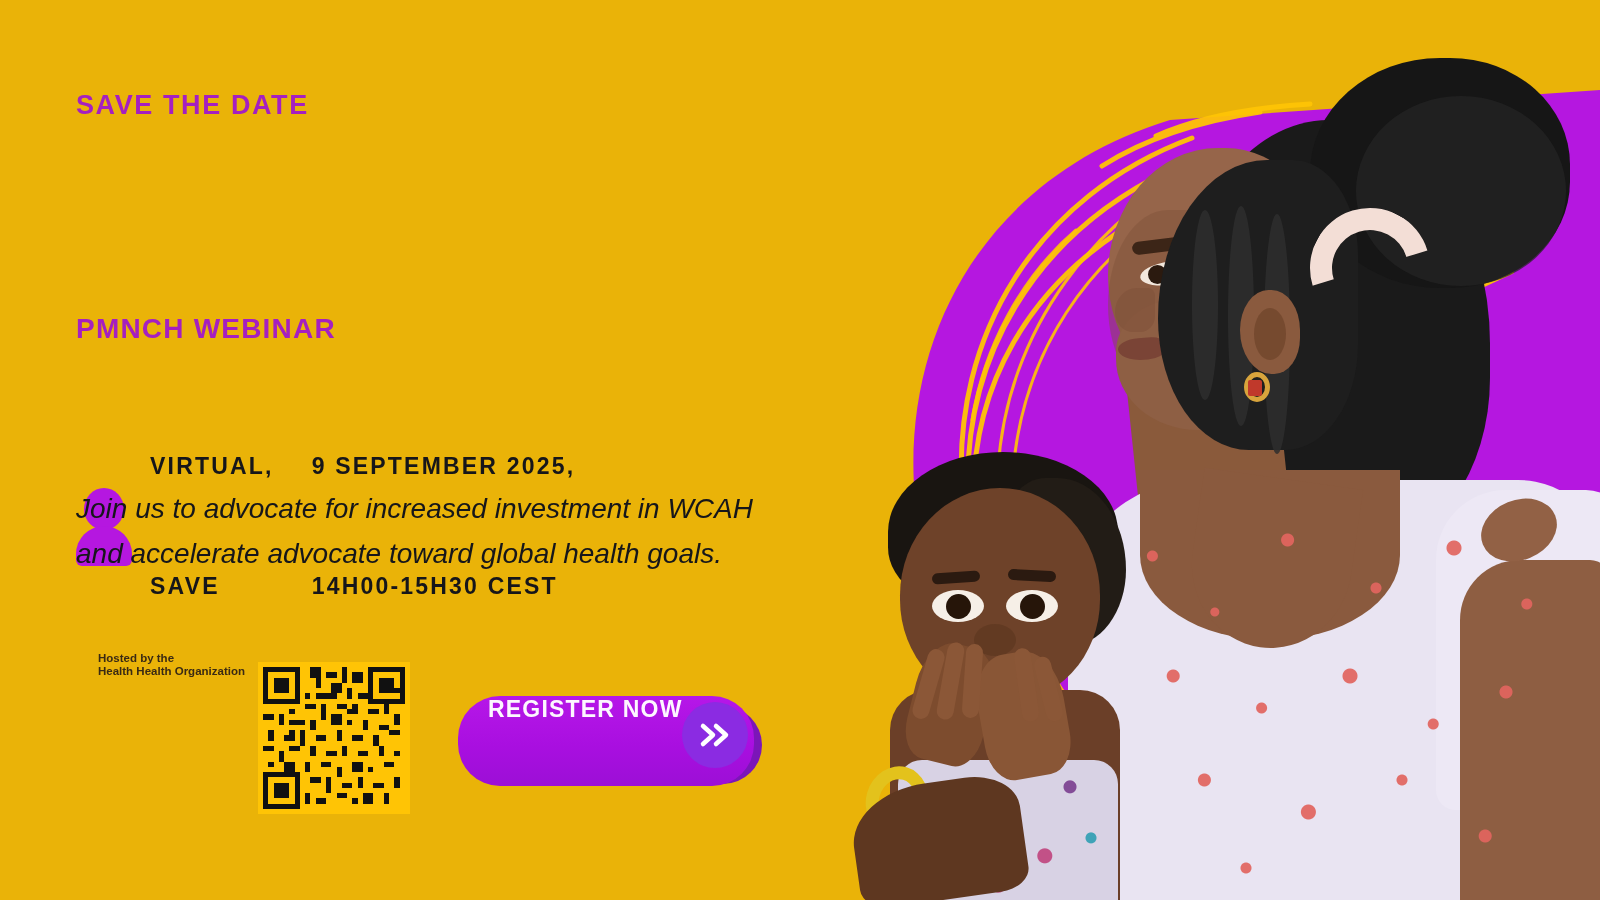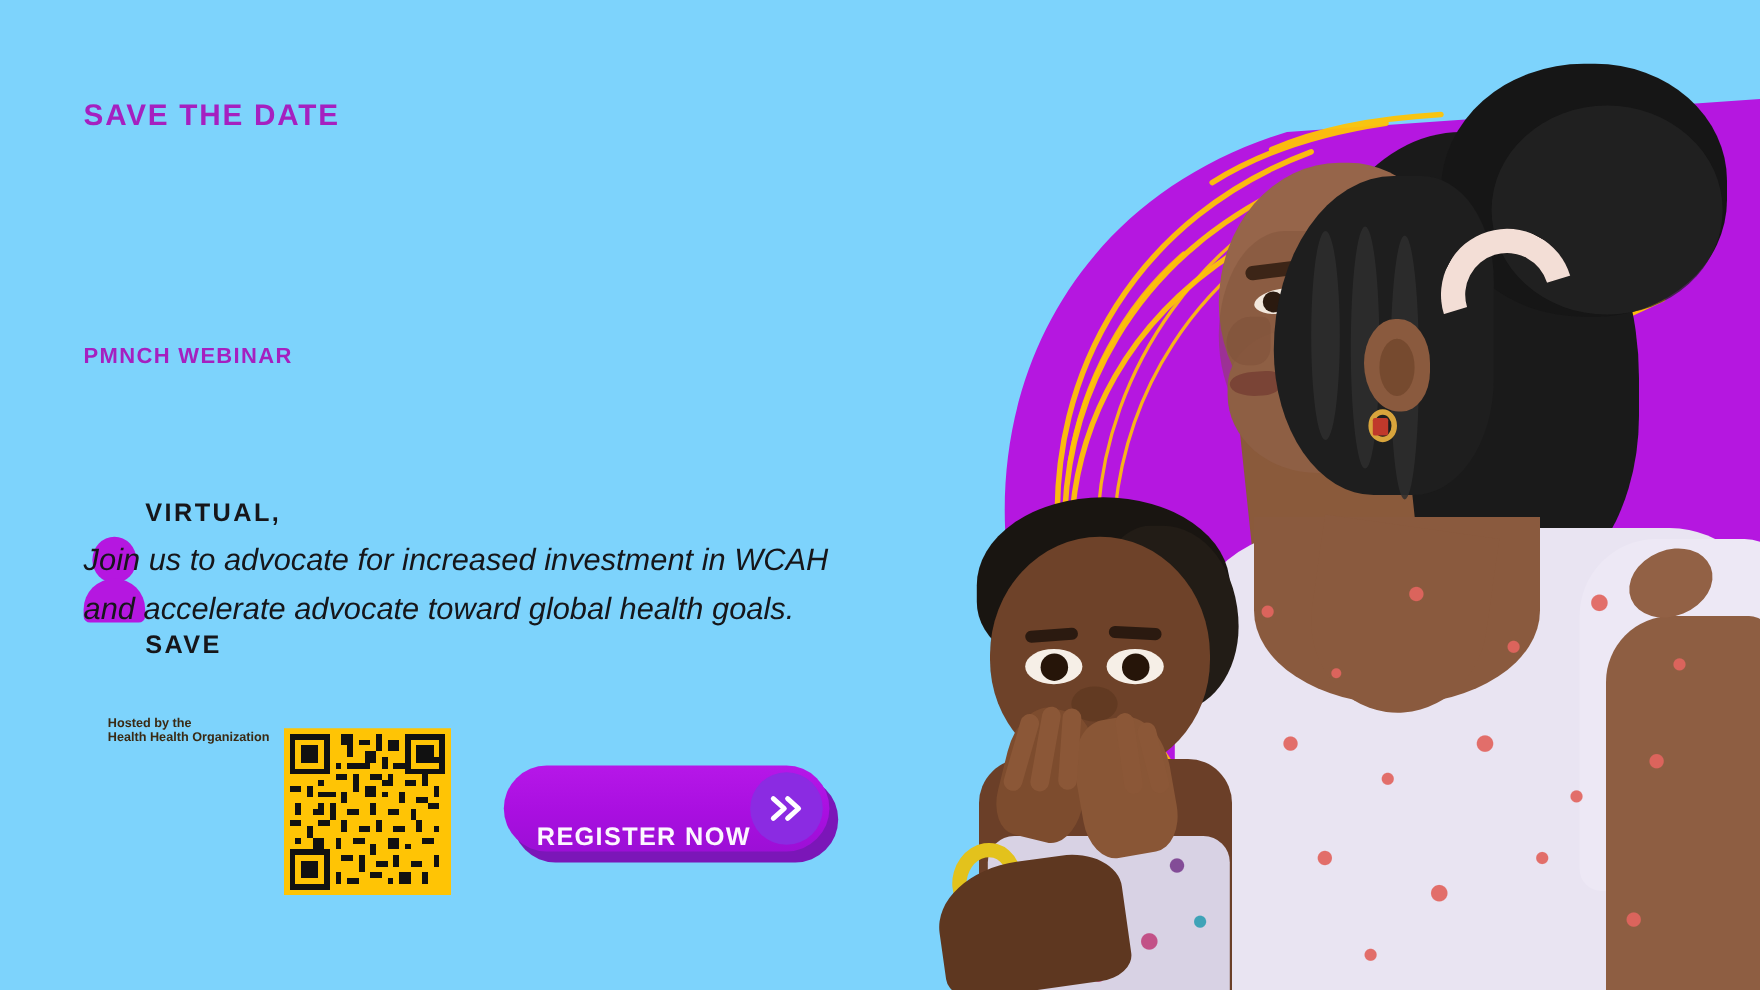--- a/index.html
+++ b/index.html
@@ -4,21 +4,21 @@
 <style>
   * { box-sizing: border-box; margin: 0; padding: 0; }
   html, body {
     width: 1600px; height: 900px;
     overflow: hidden;
     font-family: "Liberation Sans", sans-serif;
   }
   .banner {
     position: relative;
     width: 1600px; height: 900px;
-    background: #7dd3fc;
+    background: #eab308;
     overflow: hidden;
   }
 
   
   .artwork {
     position: absolute;
     top: 0; right: 0;
     width: 760px; height: 900px;
     overflow: hidden;
   }
@@ -285,28 +285,28 @@
   .title {
     position: absolute; left: 0; top: 132px;
     width: 1090px;
     font-size: 38px; font-weight: 700;
     line-height: 52px;
     color: #16161A;
     letter-spacing: -0.2px;
   }
   .subhead {
     position: absolute; left: 0; top: 313px;
-    font-size: 20px; font-weight: 700;
+    font-size: 28px; font-weight: 700;
     letter-spacing: 1.2px;
     color: #A520C0;
   }
 
   .meta {
     position: absolute; left: 0; top: 366px;
-    display: flex; align-items: center; 
+    display: flex; align-items: center; gap: 18px;
   }
   .person-icon { width: 56px; height: 76px; position: relative; flex: none; }
   .person-icon .pi-head {
     position: absolute; left: 8px; top: 0;
     width: 40px; height: 42px; background: #B517E0; border-radius: 50%;
   }
   .person-icon .pi-body {
     position: absolute; left: 0; top: 38px;
     width: 56px; height: 40px; background: #B517E0;
     border-radius: 28px 28px 6px 6px;
@@ -343,24 +343,24 @@
     position: absolute; left: 382px; top: 48px;
     width: 296px; height: 78px;
   }
   .cta-shadow {
     position: absolute; left: 8px; top: 10px;
     width: 296px; height: 78px;
     background: #7B16B8; border-radius: 42px;
   }
   .cta-btn {
     position: absolute; left: 0; top: 0;
-    width: 296px; height: 78px;
+    width: 296px; height: 90px;
     background: linear-gradient(180deg,#B617E8 0%,#A90FE0 55%,#9C0FD6 100%);
     border: none; border-radius: 42px;
-    display: flex; align-items: flex-end;
+    display: flex; align-items: flex-start;
     padding-left: 30px; cursor: pointer;
   }
   .cta-label {
     color: #FDF6FF; font-size: 23px; font-weight: 700;
     letter-spacing: 1.2px;
   }
   .cta-circle {
     position: absolute; right: 6px; top: 6px;
     width: 66px; height: 66px; border-radius: 50%;
     background: #8B2BE2;
@@ -480,20 +480,24 @@
 
     <div class="meta">
       <div class="person-icon">
         <div class="pi-head"></div>
         <div class="pi-body"></div>
       </div>
       <div class="meta-cols">
         <div class="meta-col">
           <div>VIRTUAL,</div>
           <div>SAVE</div>
+        </div>
+        <div class="meta-col">
+          <div>9 SEPTEMBER 2025,</div>
+          <div>14H00-15H30 CEST</div>
         </div>
       </div>
     </div>
 
     <p class="blurb">Join us to advocate for increased investment in WCAH and accelerate advocate toward global health goals.</p>
 
     <div class="bottom">
 
       <div class="logo">
         <div class="logo-caption">

